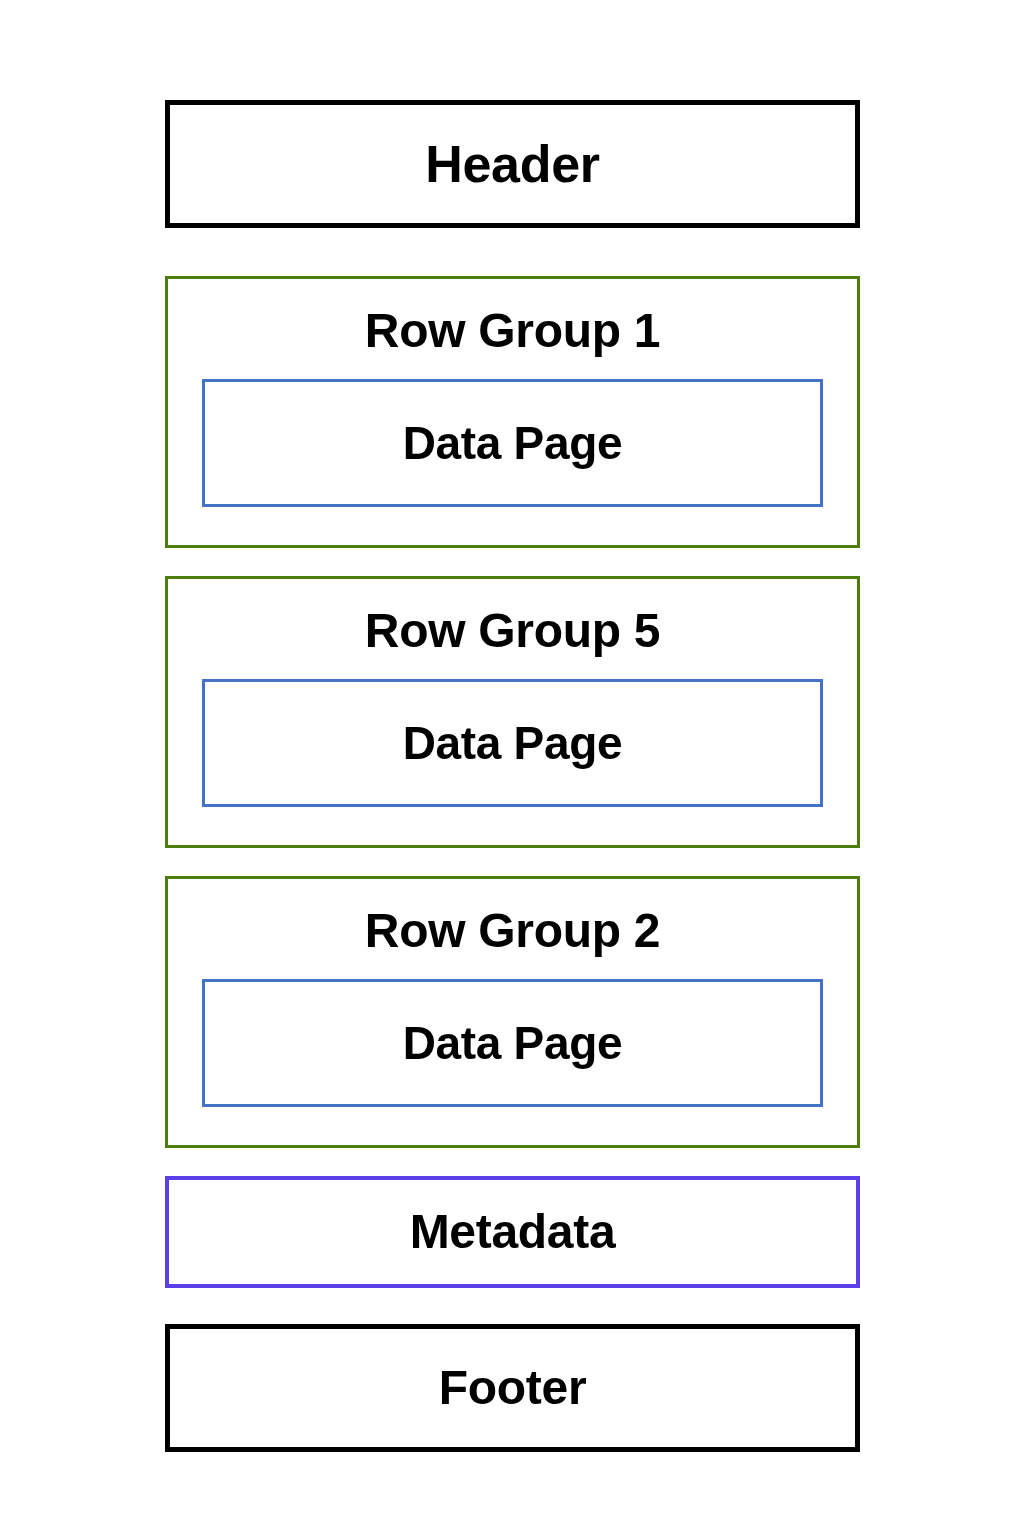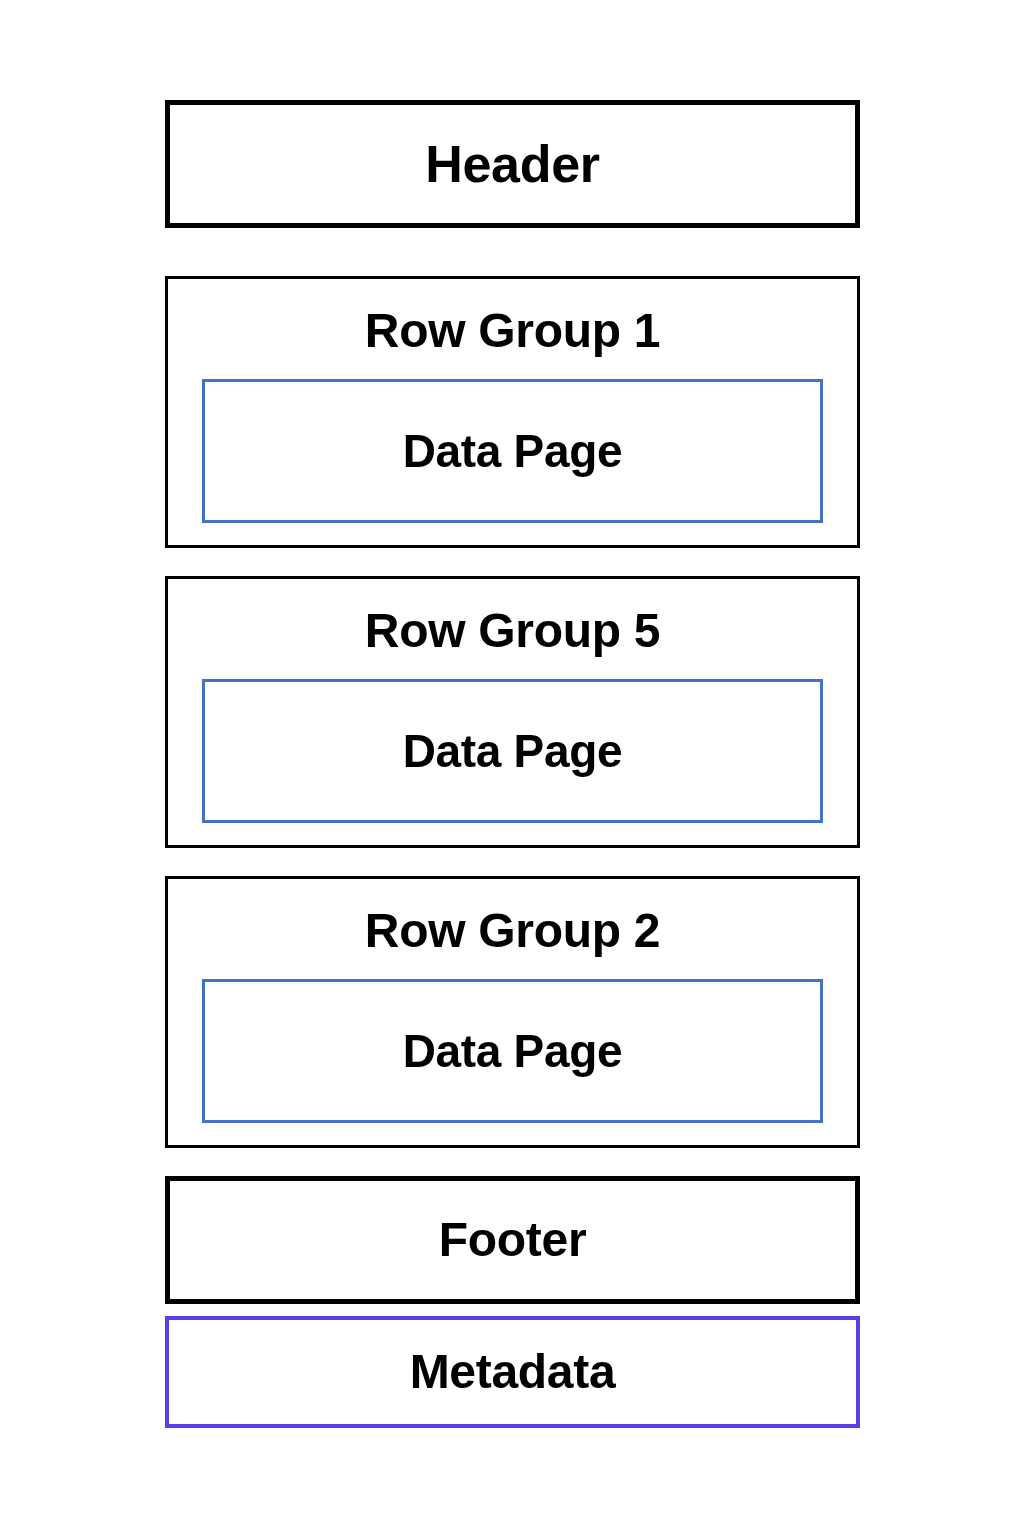--- a/index.html
+++ b/index.html
@@ -45,36 +45,36 @@
     border: 5px solid #000000;
     height: 128px;
     justify-content: center;
   }
   .outer-black .box-label { font-size: 52px; }
 
   #header-box { margin-bottom: 48px; }
 
   
   .row-group {
-    border: 3px solid #000000;
+    border: 3px solid #4d7c0f;
     height: 272px;
     margin-bottom: 28px;
     padding-top: 28px;
     justify-content: flex-start;
   }
   .row-group > .box-label {
     font-size: 48px;
     margin-bottom: 24px;
   }
 
   
   .data-page {
     border: 3px solid #4472c4;
     width: 621px;
-    height: 144px;
+    height: 128px;
     justify-content: center;
   }
   .data-page .box-label { font-size: 46px; }
 
   
   #metadata-box {
     border: 4px solid #5b3fe8;
     height: 112px;
     justify-content: center;
     margin-top: 12px;
@@ -107,21 +107,21 @@
     </div>
   </div>
 
   <div class="box row-group">
     <div class="box-label">Row Group 2</div>
     <div class="box data-page">
       <div class="box-label">Data Page</div>
     </div>
   </div>
 
+  <div class="box" id="metadata-box">
+    <div class="box-label">Metadata</div>
+  </div>
+
   <div class="box outer-black" id="footer-box">
     <div class="box-label">Footer</div>
-  </div>
-
-  <div class="box" id="metadata-box">
-    <div class="box-label">Metadata</div>
   </div>
 
 </div>
 
 </body></html>

